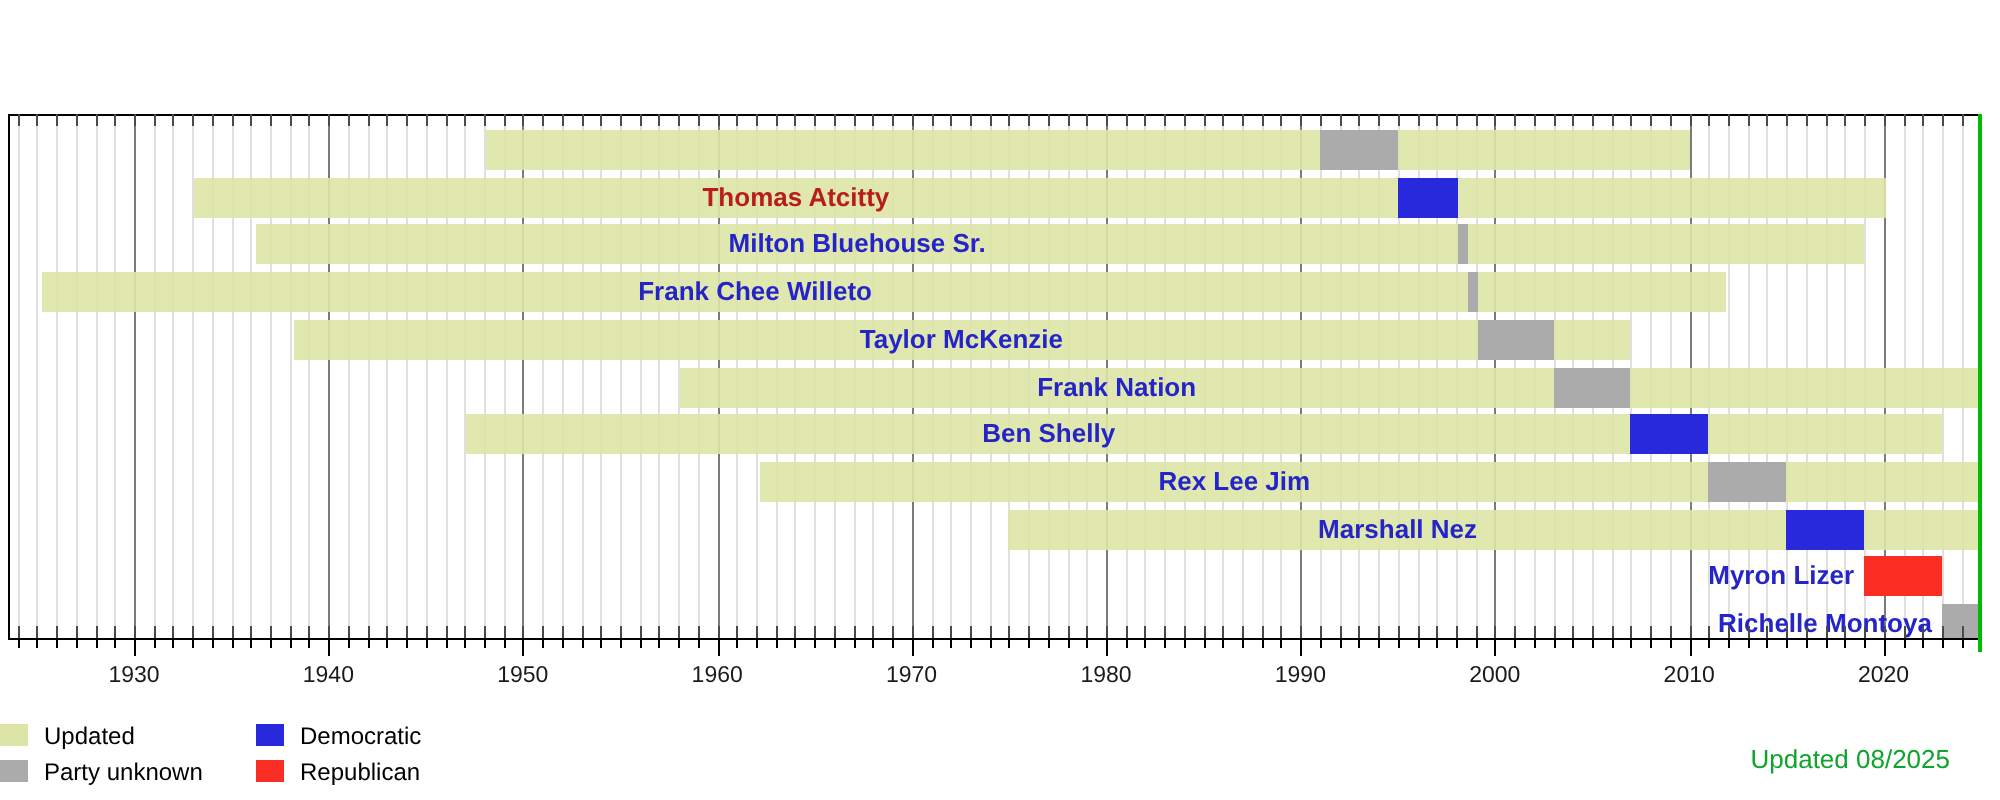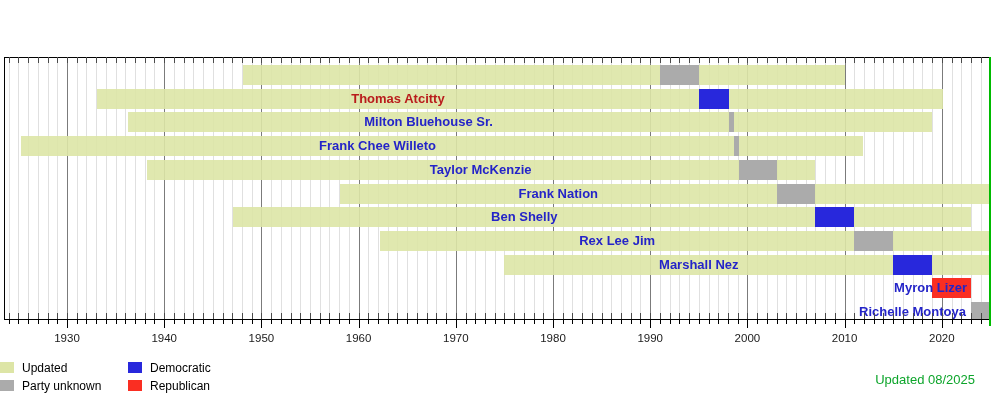--- a/index.html
+++ b/index.html
@@ -368,21 +368,21 @@
       <div class="lifespan-bar" style="left: 229.212px; width: 737.748px; top: 150.2px; background: rgb(221, 229, 166); opacity: 0.9;"></div>
       <div class="term-bar" style="left: 811.44px; width: 38.88px; top: 150.2px; background: rgb(40, 40, 220);"></div>
       <div class="person-label" style="top: 152.2px; color: rgb(36, 36, 200); left: 520.326px; transform: translateX(-50%);">Ben Shelly</div>
       <div class="lifespan-bar" style="left: 375.984px; width: 609.444px; top: 173.9px; background: rgb(221, 229, 166); opacity: 0.9;"></div>
       <div class="term-bar" style="left: 850.32px; width: 38.88px; top: 173.9px; background: rgb(171, 171, 171);"></div>
       <div class="person-label" style="top: 175.9px; color: rgb(36, 36, 200); left: 613.152px; transform: translateX(-50%);">Rex Lee Jim</div>
       <div class="lifespan-bar" style="left: 500.4px; width: 485.028px; top: 197.6px; background: rgb(221, 229, 166); opacity: 0.9;"></div>
       <div class="term-bar" style="left: 889.2px; width: 38.88px; top: 197.6px; background: rgb(40, 40, 220);"></div>
       <div class="person-label" style="top: 199.6px; color: rgb(36, 36, 200); left: 694.8px; transform: translateX(-50%);">Marshall Nez</div>
       <div class="term-bar" style="left: 928.08px; width: 38.88px; top: 221.3px; background: rgb(250, 46, 34);"></div>
-      <div class="person-label" style="top: 223.3px; color: rgb(36, 36, 200); left: 923.08px; transform: translateX(-100%); margin-left: 40px;">Myron Lizer</div>
+      <div class="person-label" style="top: 223.3px; color: rgb(36, 36, 200); left: 923.08px; transform: translateX(-100%);">Myron Lizer</div>
       <div class="term-bar" style="left: 966.96px; width: 18.468px; top: 245px; background: rgb(171, 171, 171);"></div>
       <div class="person-label" style="top: 247px; color: rgb(36, 36, 200); left: 961.96px; transform: translateX(-100%);">Richelle Montoya</div>
     </div>
 
   <div class="axis-line" style="left:4px;top:57px;width:1px;height:263px;"></div>
   <div class="axis-line" style="left:4px;top:57px;width:987px;height:1px;"></div>
   <div class="axis-line" style="left:4px;top:319px;width:987px;height:1px;"></div>
   <div id="present-line" style="left: 989px; top: 57px; height: 269px; background: rgb(0, 187, 0);"></div>
 
   <div id="x-axis">

